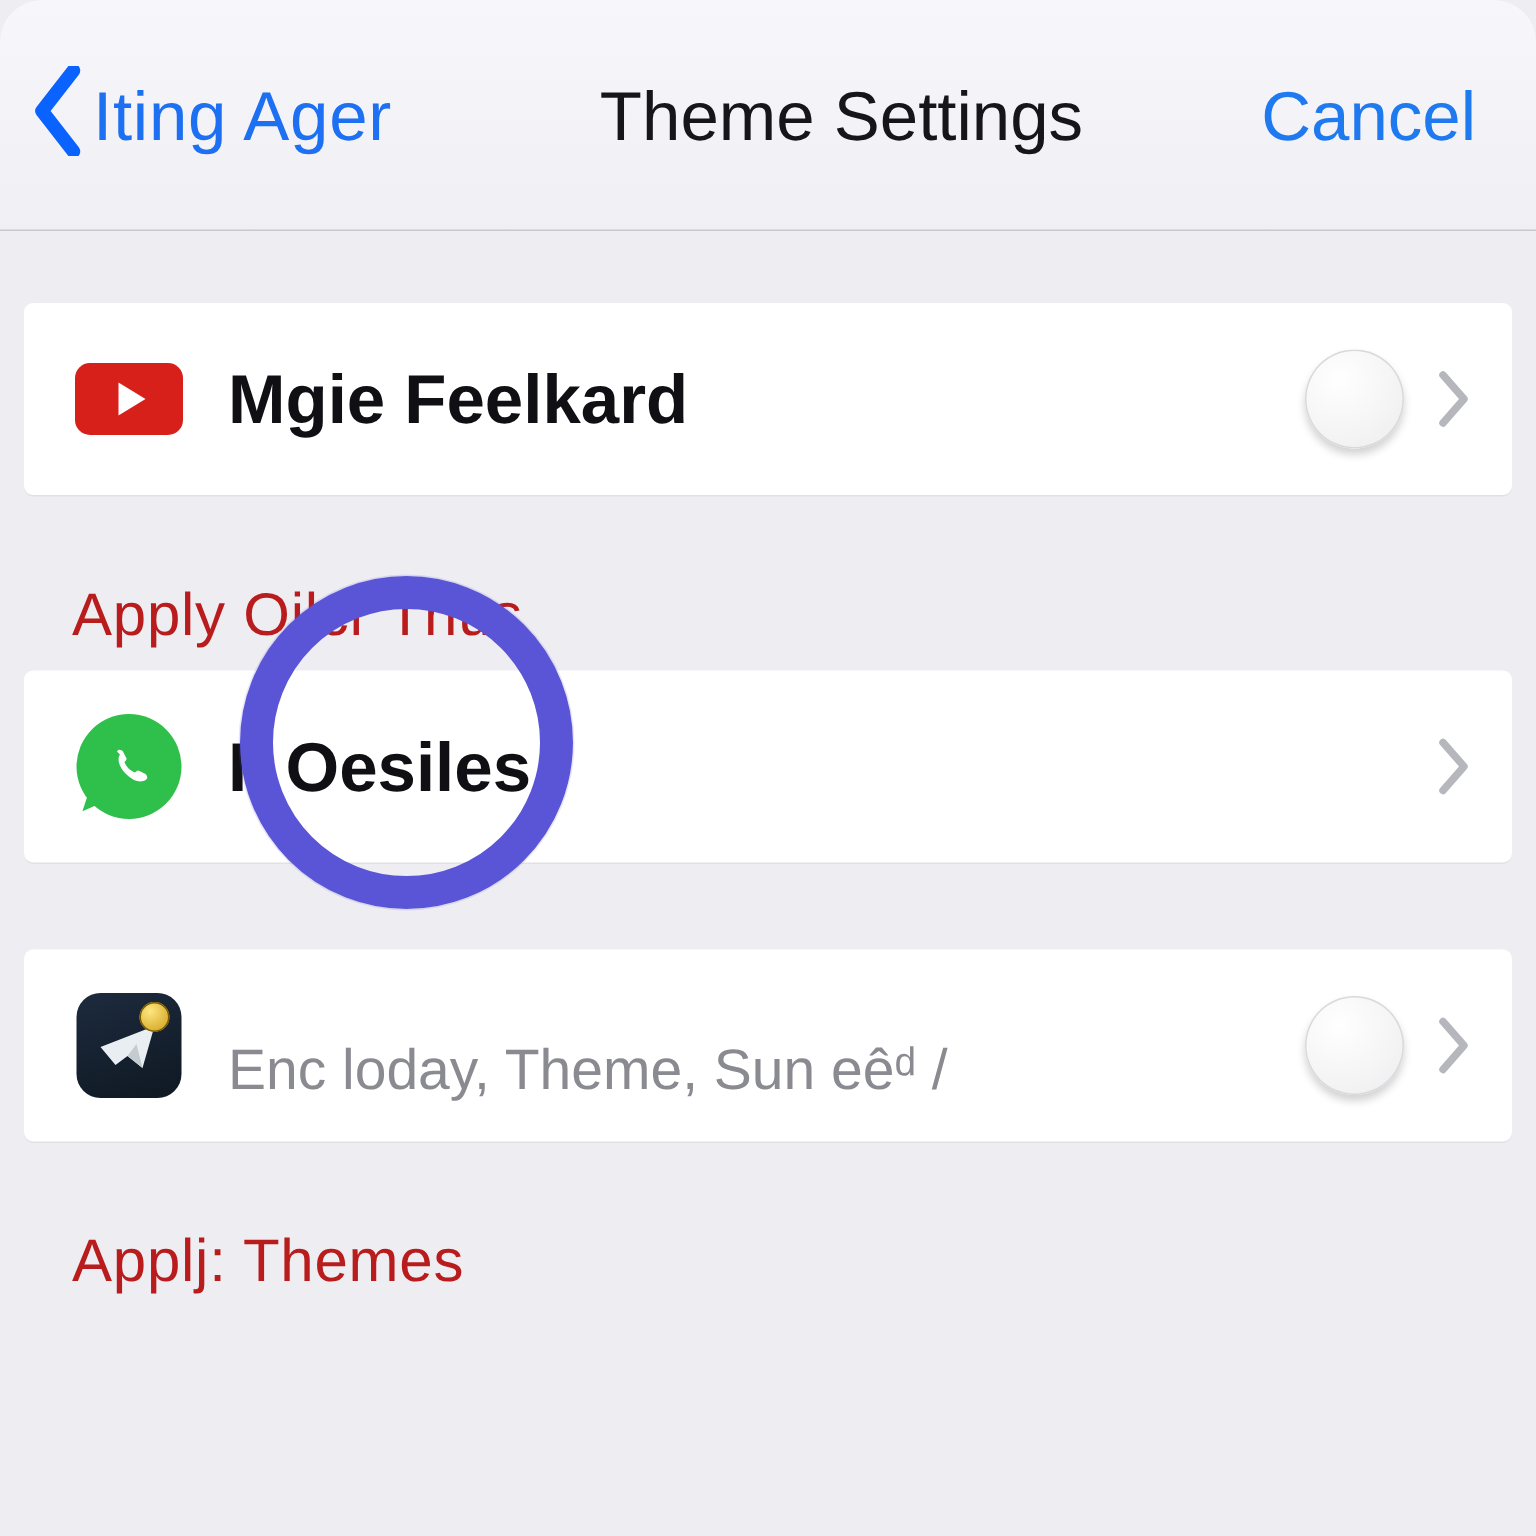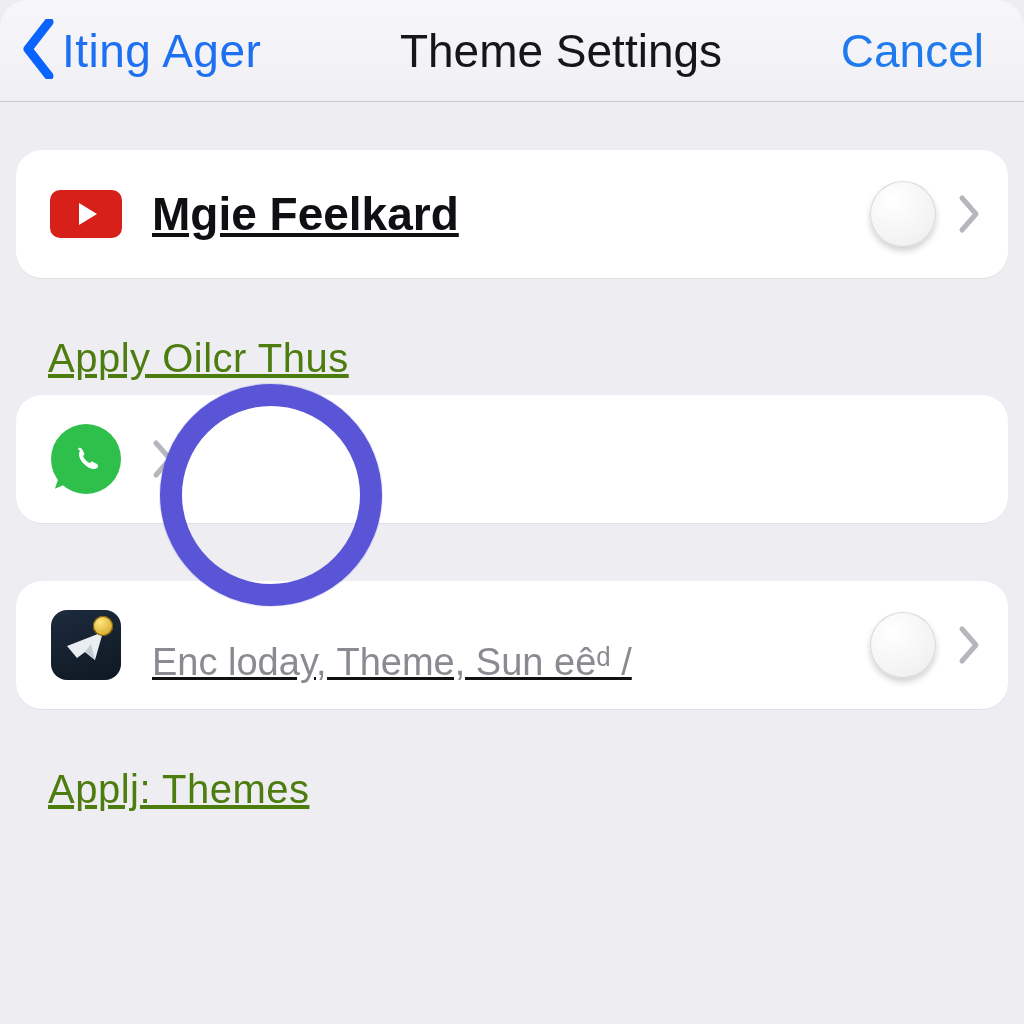--- a/index.html
+++ b/index.html
@@ -8,50 +8,48 @@
     font-family: -apple-system, "Helvetica Neue", Arial, sans-serif;
     background: #eeedf2;
     color: #111;
     border-radius: 28px;
     overflow: hidden;
     position: relative;
   }
 
   
   .navbar {
-    height: 102px;
+    height: 154px;
     display: flex;
     align-items: center;
     justify-content: space-between;
     padding: 0 40px 0 18px;
     background: linear-gradient(#f7f6fa, #f0eff4);
     border-bottom: 1px solid #c9c8cd;
   }
   .nav-left { display: flex; align-items: center; gap: 6px; min-width: 300px; }
   .nav-back-chevron { color: #0a62ff; }
   .nav-back-label { color: #1d70f2; font-size: 46px; letter-spacing: 0.5px; font-weight: 450; }
   .nav-title { font-size: 46px; font-weight: 400; color: #15151a; }
   .nav-cancel { color: #1f7af0; font-size: 46px; font-weight: 450; min-width: 180px; text-align: right; }
 
   
   .content { padding: 48px 16px 0 16px; }
   .section-header {
     font-size: 40px;
-    color: #4d7c0f;
+    color: #b91c1c;
     padding: 0 0 14px 32px;
     letter-spacing: 0.5px;
-    text-decoration: underline;
   }
   .group {
     background: #ffffff;
-    border-radius: 26px;
+    border-radius: 6px;
     box-shadow: 0 1px 0 rgba(0,0,0,0.05);
     margin-bottom: 58px;
     overflow: hidden;
-    text-decoration: underline;
   }
   .row {
     display: flex;
     align-items: center;
     min-height: 128px;
     padding: 18px 28px 18px 34px;
     gap: 30px;
   }
   .row .icon-slot {
     width: 72px; height: 72px;
@@ -167,20 +165,23 @@
   <div class="section-header">Apply Oilcr Thus</div>
 
   <div class="group">
     <div class="row">
       <div class="icon-slot">
         <div class="icon-whatsapp">
           <svg width="40" height="40" viewBox="0 0 40 40">
             <path d="M12 10c1-2 3-1 4 0l2 4c1 1 0 2-1 3 1 3 4 6 7 7 1-1 2-2 3-1l4 2c1 1 2 3 0 4-3 2-8 1-13-4s-6-10-4-13z" fill="#ffffff"></path>
           </svg>
         </div>
+      </div>
+      <div class="text-col">
+        <div class="title">II  Oesiles</div>
       </div>
       <div class="trail">
         <span class="chevron-right">
           <svg width="22" height="40" viewBox="0 0 22 40">
               <path d="M4 4 L18 20 L4 36" stroke="#b6b6bd" stroke-width="5" fill="none" stroke-linecap="round" stroke-linejoin="round"></path>
             </svg>
         </span>
       </div>
     </div>
   </div>

